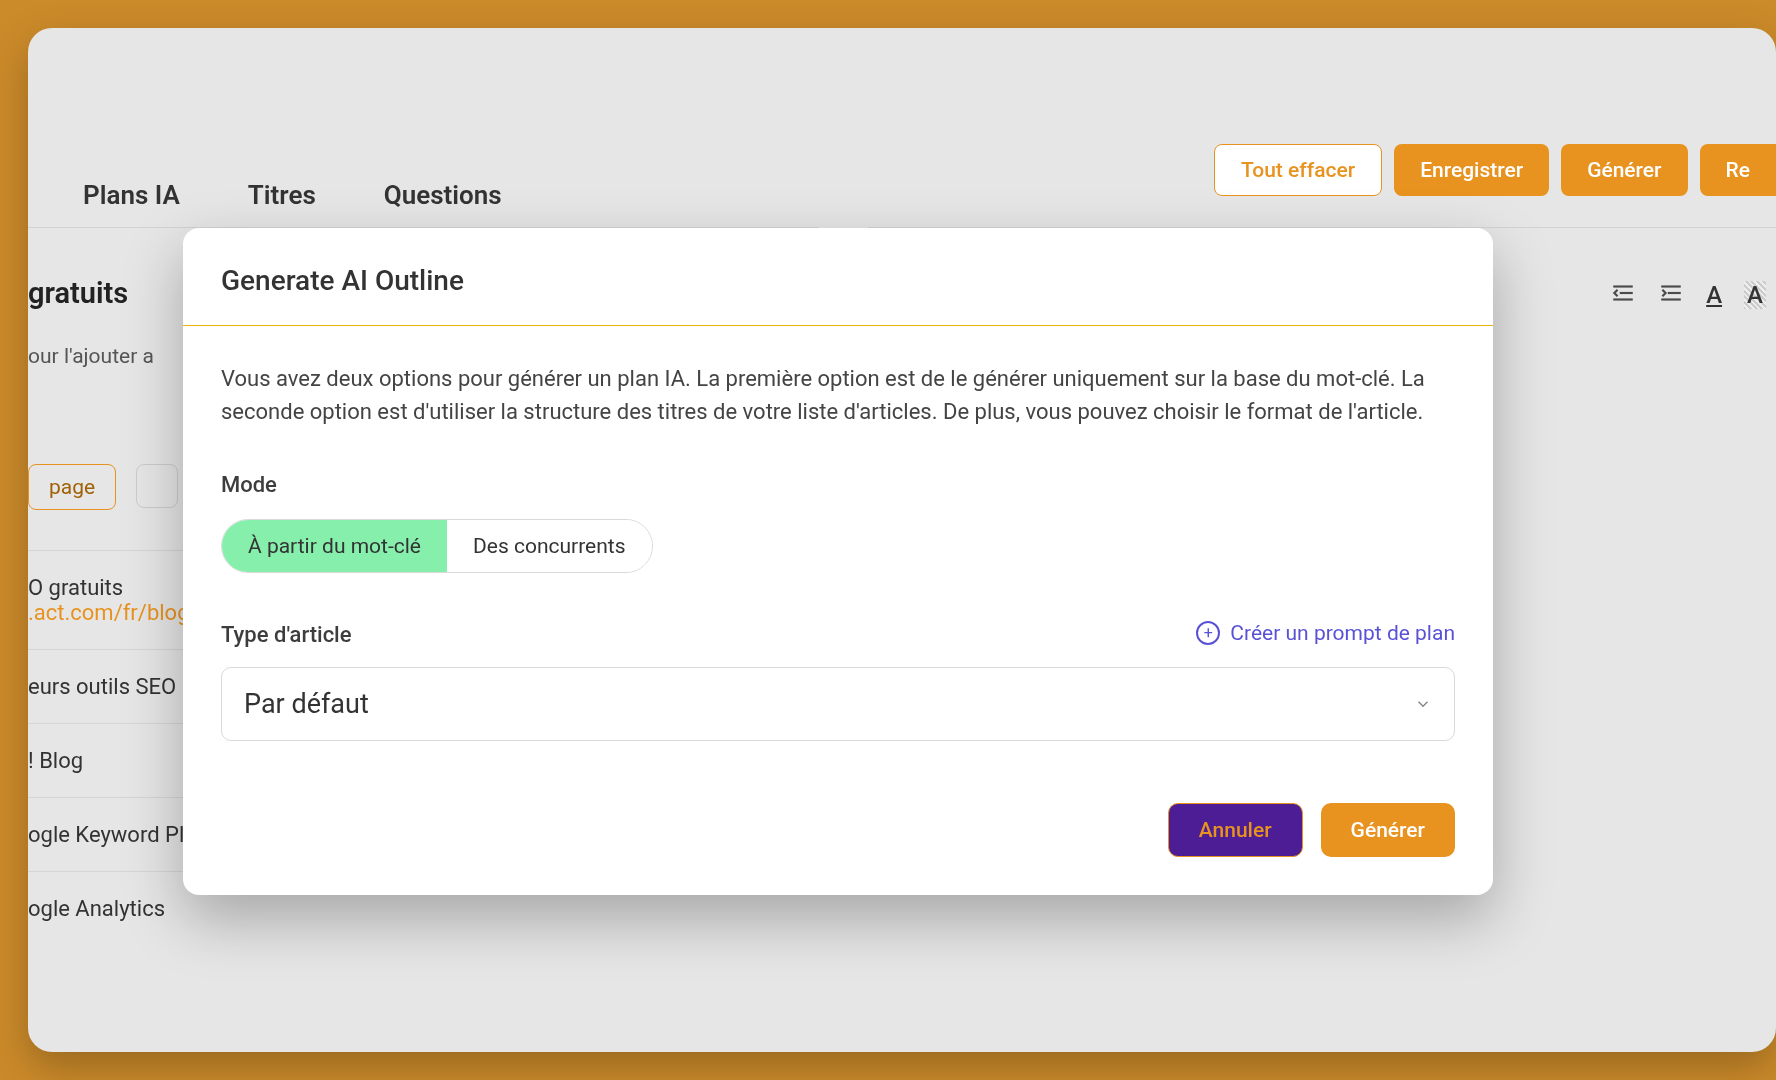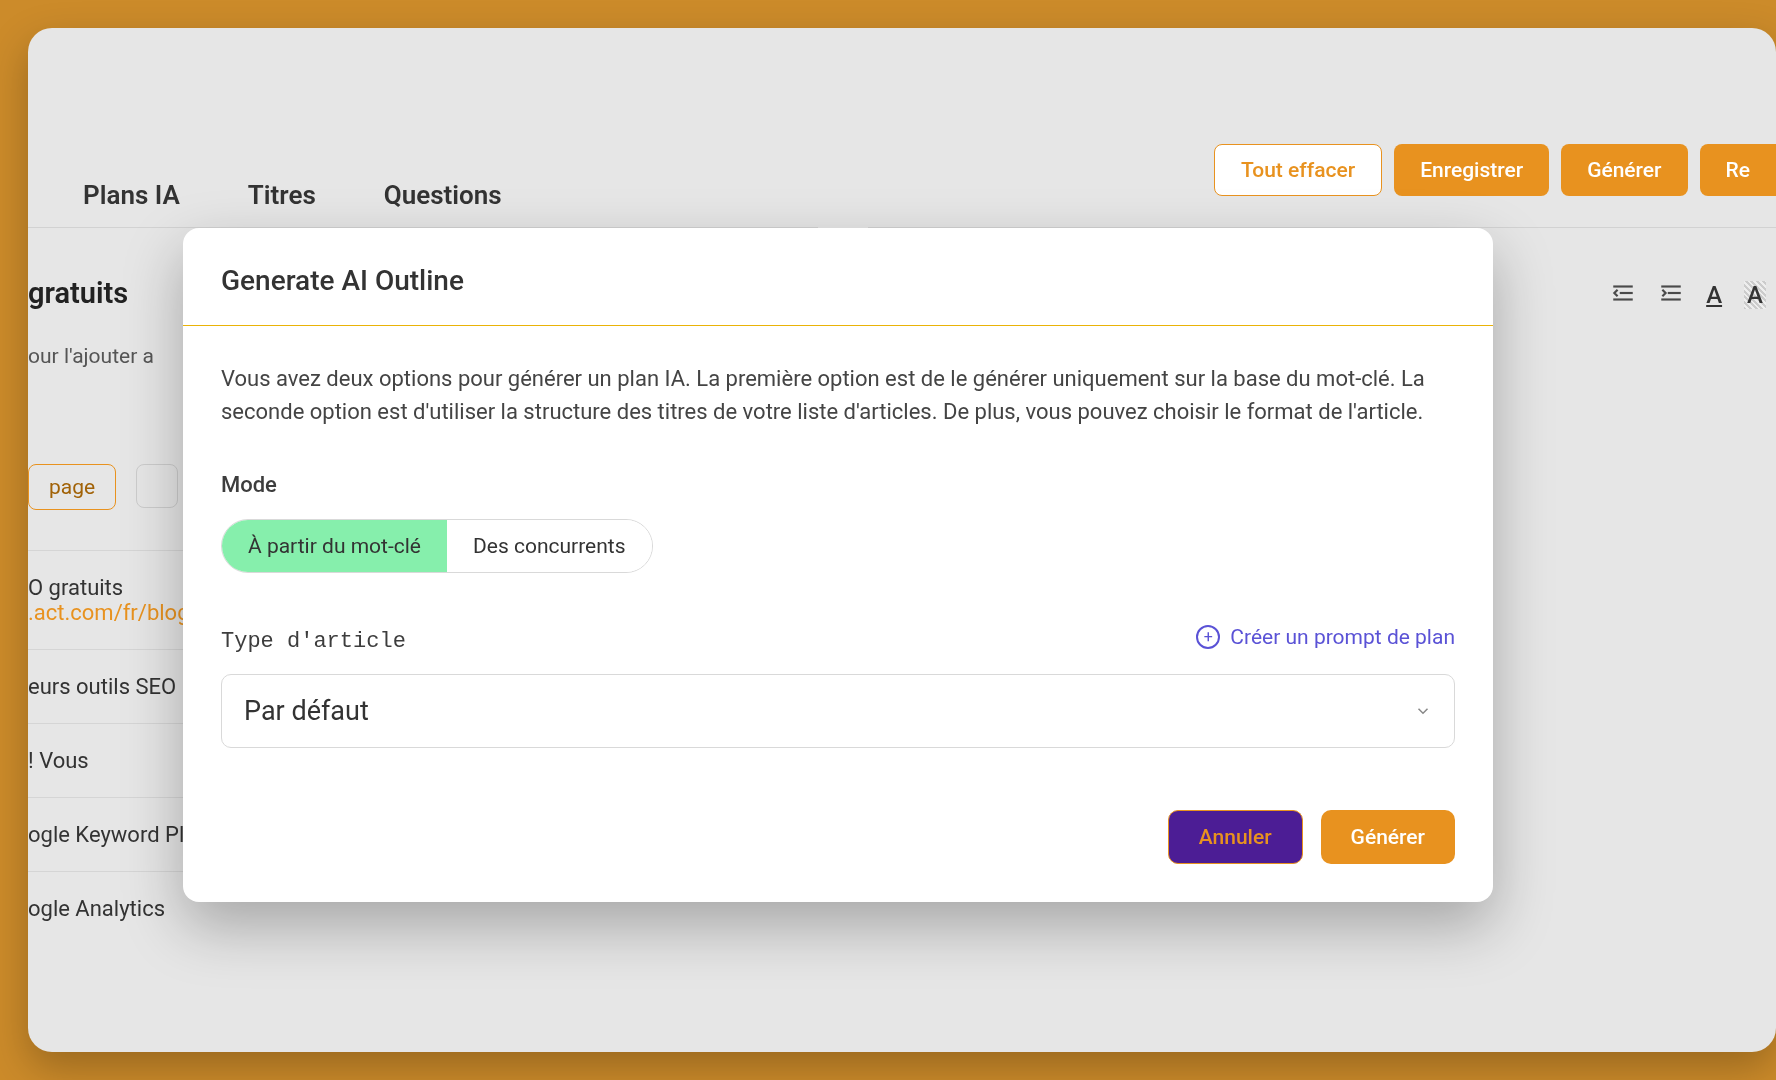--- a/index.html
+++ b/index.html
@@ -310,40 +310,40 @@
       <span class="bg-pill-empty"></span>
     </div>
   </div>
 
   <div class="bg-list">
     <div class="bg-list-item">
       <div>O gratuits</div>
       <div class="bg-list-link">.act.com/fr/blog</div>
     </div>
     <div class="bg-list-item">eurs outils SEO</div>
-    <div class="bg-list-item">! Vous</div>
+    <div class="bg-list-item">! Blog</div>
     <div class="bg-list-item">ogle Keyword Planner</div>
     <div class="bg-list-item">ogle Analytics</div>
   </div>
 
   <div class="modal">
     <div class="modal-header">
       <div class="modal-title">Generate AI Outline</div>
     </div>
     <div class="modal-body">
       <div class="modal-desc">Vous avez deux options pour générer un plan IA. La première option est de le générer uniquement sur la base du mot-clé. La seconde option est d'utiliser la structure des titres de votre liste d'articles. De plus, vous pouvez choisir le format de l'article.</div>
 
       <div class="field-label">Mode</div>
       <div class="toggle-group">
         <button class="toggle-option active">À partir du mot-clé</button>
         <button class="toggle-option">Des concurrents</button>
       </div>
 
       <div class="type-row">
-        <div class="field-label" style="margin-top:10px;font-family:Liberation Mono, monospace;">Type d'article</div>
+        <div class="field-label" style="margin-top:3px;">Type d'article</div>
         <div class="create-prompt">
           <span class="plus-circle">+</span>
           <span>Créer un prompt de plan</span>
         </div>
       </div>
 
       <div class="select-box">
         <span>Par défaut</span>
         <span>
           <svg class="chevron" viewBox="0 0 24 24" fill="none" stroke="currentColor" stroke-width="2">

